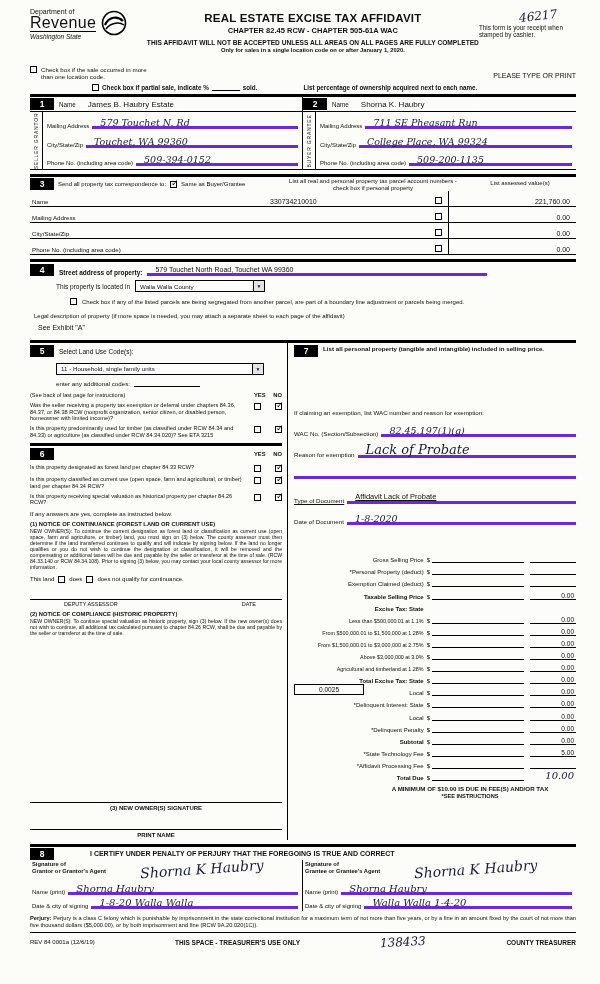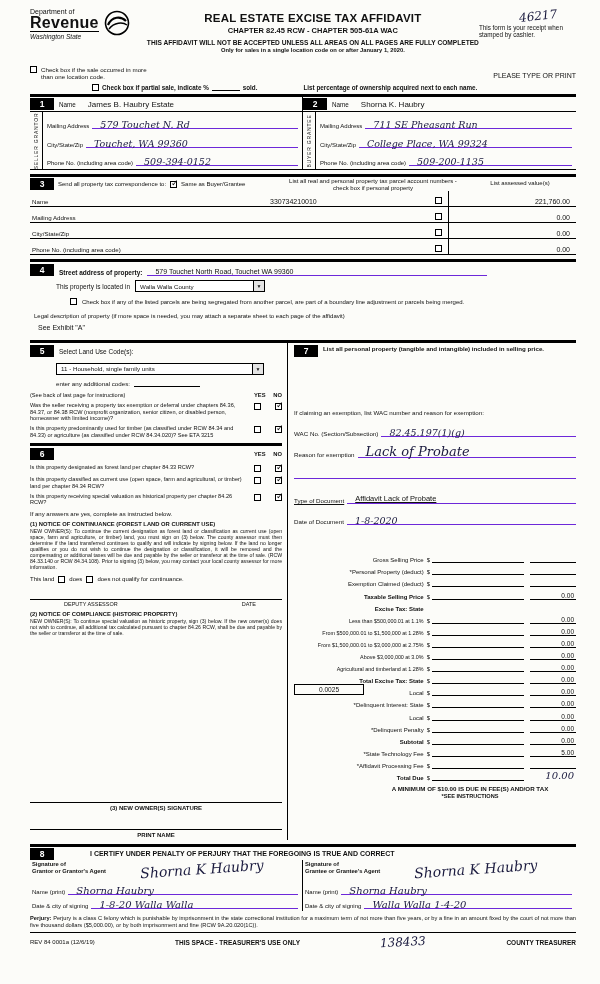--- a/index.html
+++ b/index.html
@@ -8,21 +8,21 @@
   .page { width:600px; height:984px; background:#fcfcf9; position:relative; padding:8px 24px 2px 30px; overflow:hidden; }
 
   .hand { font-family:"DejaVu Serif",serif; font-style:italic; color:#1b1b3f; }
   .typed { font-family:"Liberation Sans",sans-serif; }
   .b { font-weight:bold; }
 
   
   .header { display:flex; height:56px; }
   .logo { width:142px; display:flex; gap:5px; align-items:flex-start; }
   .dept1 { font-size:7px; }
-  .dept2 { font-size:16px; font-weight:bold; letter-spacing:.3px; border-bottom:1px solid #000; line-height:16px; }
+  .dept2 { font-size:16px; font-weight:normal; letter-spacing:.3px; border-bottom:1px solid #000; line-height:16px; }
   .dept3 { font-size:6.5px; font-style:italic; margin-top:1px; }
   .logo-swirl { margin-top:2px; }
   .titleblock { flex:1; text-align:center; }
   .title { font-size:11.5px; font-weight:bold; letter-spacing:.2px; margin-top:4px; }
   .subtitle { font-size:7.5px; font-weight:bold; margin-top:2px; }
   .warning { font-size:6.6px; font-weight:bold; margin-top:4px; white-space:nowrap; }
   .onlyfor { font-size:5.8px; font-weight:bold; margin-top:1px; }
   .receipt { width:118px; font-size:6.3px; }
   .stamp { font-size:12px; transform:rotate(-6deg); margin-left:40px; }
   .note { margin-top:2px; line-height:7px; }
@@ -48,21 +48,21 @@
   .party.left { border-right:1.5px solid #000; }
   .party-head { display:flex; align-items:center; gap:5px; border-bottom:1px solid #000; height:15px; }
   .party-head .flabel { font-size:6.3px; }
   .party-head .nameval { font-size:8px; margin-left:4px; }
   .party-body { flex:1; display:flex; }
   .side { width:13px; border-right:1px solid #000; display:flex; align-items:center; justify-content:center; overflow:visible; }
   .side-inner { transform:rotate(-90deg); font-size:5px; letter-spacing:.8px; white-space:nowrap; }
   .fields { flex:1; padding:2px 4px 3px 4px; display:flex; flex-direction:column; justify-content:space-between; }
   .frow { display:flex; align-items:flex-end; font-size:6px; height:15px; }
   .flabel { white-space:nowrap; padding-right:3px; }
-  .fline { flex:1; border-bottom:1px solid #6d28d9; display:flex; align-items:flex-end; padding-left:8px; position:relative; }
+  .fline { flex:1; border-bottom:3px solid #6d28d9; display:flex; align-items:flex-end; padding-left:8px; position:relative; }
   .fline .hv { font-size:9.5px; white-space:nowrap; margin-bottom:-2px; }
   .fline .tv { font-size:7px; white-space:nowrap; }
 
   
   .sec3 { border-top:3px solid #000; margin-top:4px; }
   .sec3-top { display:flex; font-size:6px; align-items:flex-start; padding-top:1px; }
   .sec3-send { display:flex; align-items:center; gap:4px; width:252px; }
   .sec3-parcelhead { width:182px; text-align:center; line-height:6.6px; }
   .sec3-valhead { flex:1; text-align:center; padding-top:2px; }
   .s3row { display:grid; grid-template-columns:240px 158px 20px 1fr; border-bottom:1px solid #000; height:16px; align-items:end; font-size:6.2px; }

